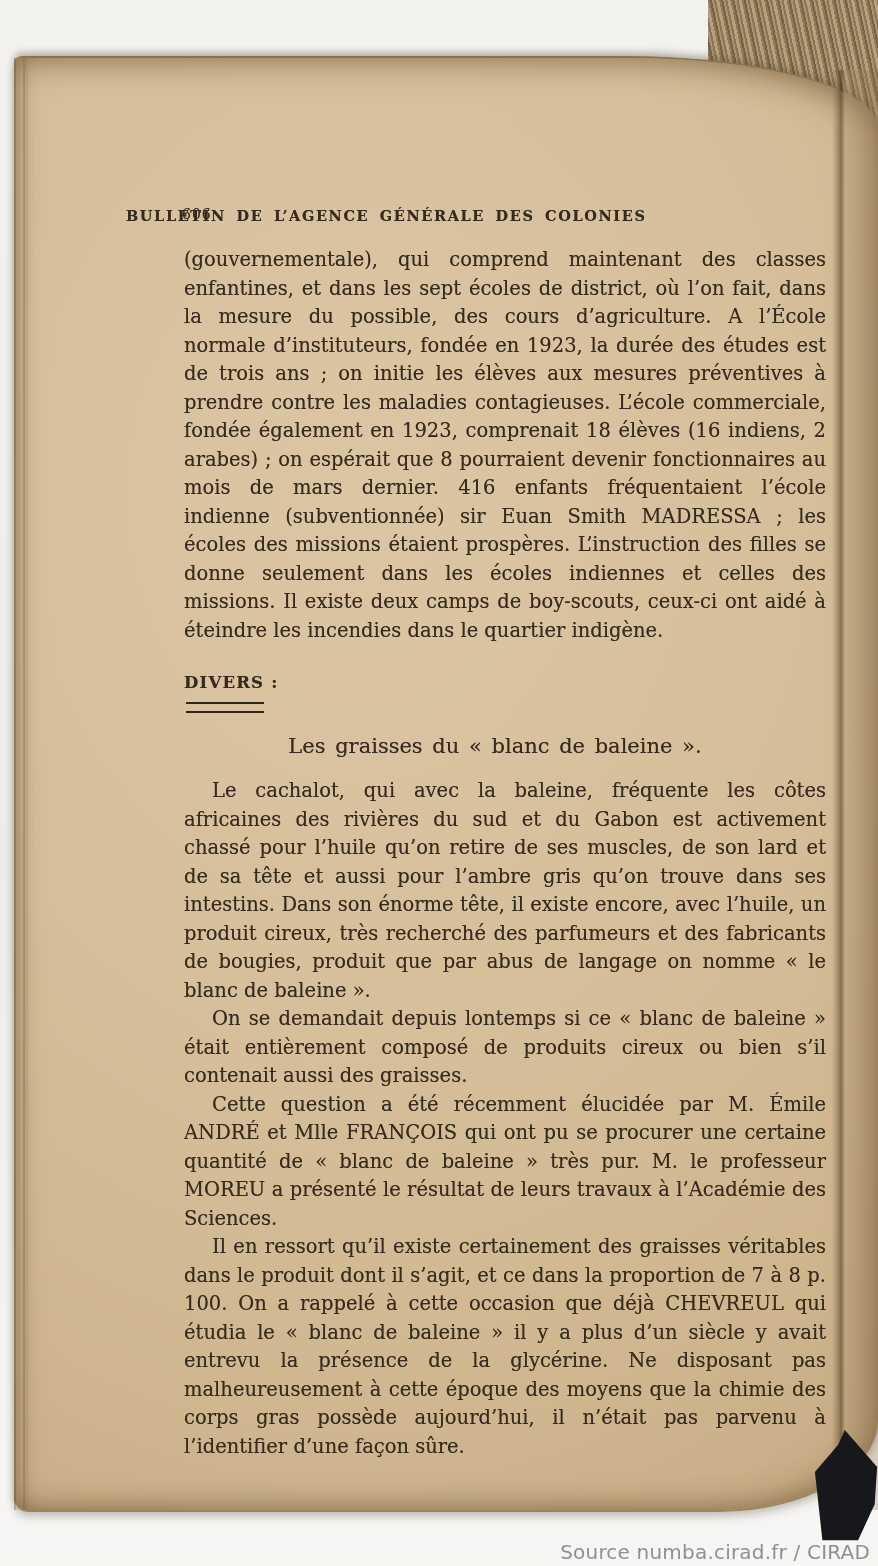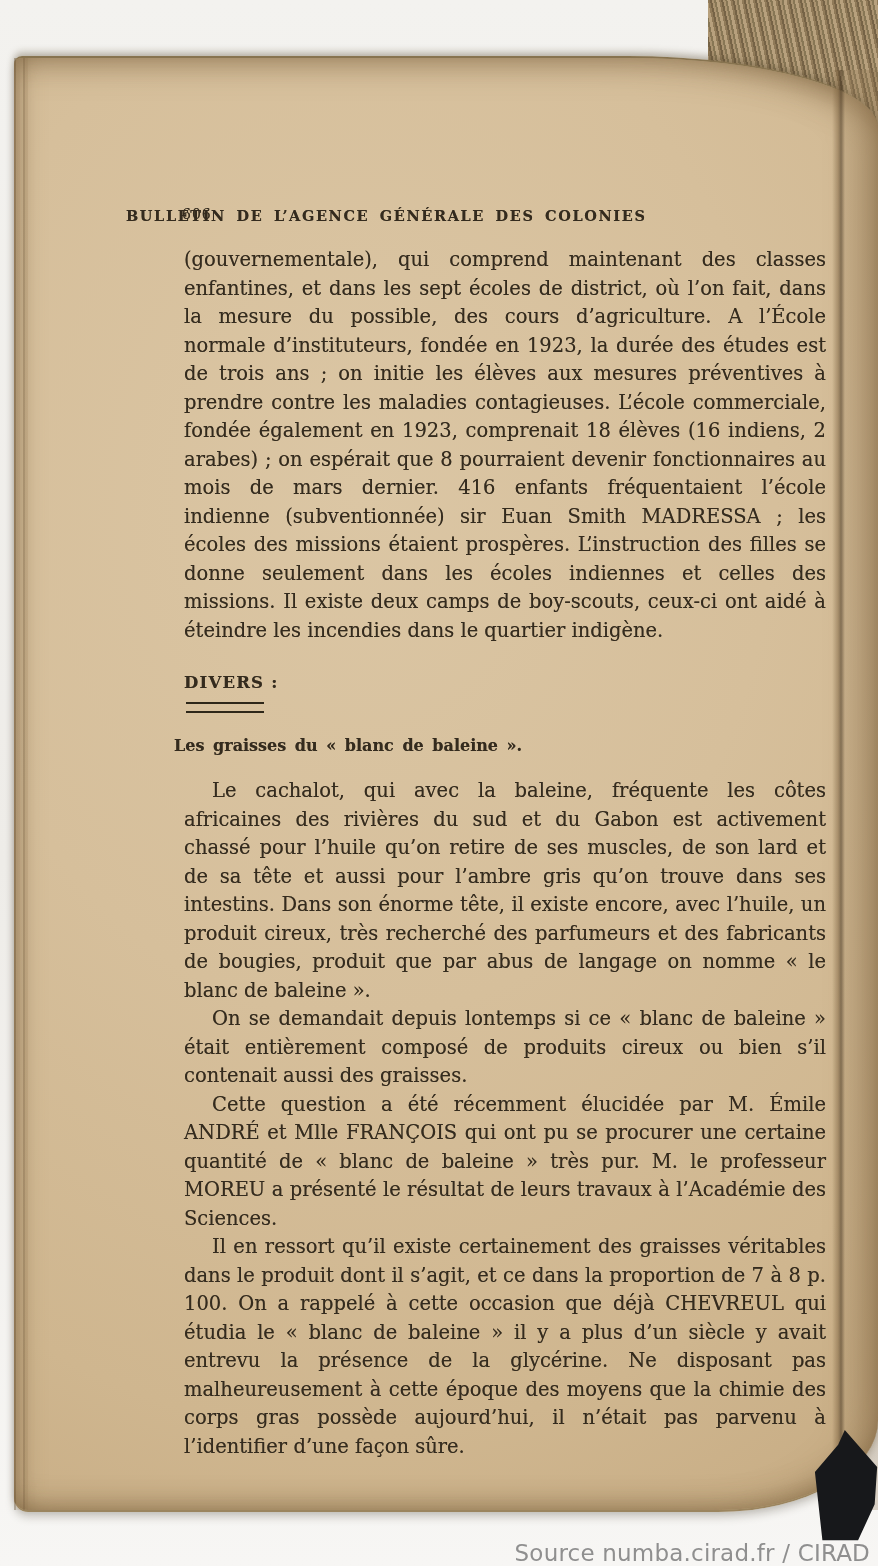--- a/index.html
+++ b/index.html
@@ -53,31 +53,31 @@
   }
   .hdr{position:relative;height:26px;}
   .pageno{position:absolute;left:-2px;top:2px;font-weight:normal;font-size:14px;letter-spacing:1px;}
   .running{display:block;font-weight:bold;font-size:14.5px;
     letter-spacing:1.6px;word-spacing:4px;transform:translateX(-58px);padding-top:4px;}
   .content p{margin:0;text-indent:28px;}
   .content p.flush{text-indent:0;margin-top:22px;}
   .divers{font-weight:bold;font-size:16.5px;letter-spacing:1.2px;margin-top:24px;text-align:left;}
   .rule{width:78px;height:7px;margin:4px 0 0 2px;
     border-top:2.5px solid #2e2719;border-bottom:2px solid #2e2719;background:transparent;}
-  .article-title{font-weight:bold;font-size:16px;text-align:left;margin:19px 0 0 0;
+  .article-title{font-weight:normal;font-size:21px;text-align:center;margin:19px 0 0 0;
     word-spacing:3px;transform:translateX(-10px);}
   .p2{margin-top:17px !important;}
   
   .wedge{
     position:absolute;left:795px;top:1420px;width:83px;height:124px;background:#17181b;
     clip-path:polygon(60% 8%,99% 38%,96% 68%,76% 97%,33% 97%,24% 42%,52% 20%);
   }
   .source{
     position:absolute;right:8px;top:1540px;
-    font-family:"DejaVu Sans",sans-serif;font-size:23px;color:#8f8f8f;letter-spacing:.2px;
+    font-family:"DejaVu Sans",sans-serif;font-size:20px;color:#8f8f8f;letter-spacing:.2px;
   }
 </style>
 </head>
 <body>
 
 <div class="canvas">
 
   <div class="fan"></div>
 
   <div class="page">

